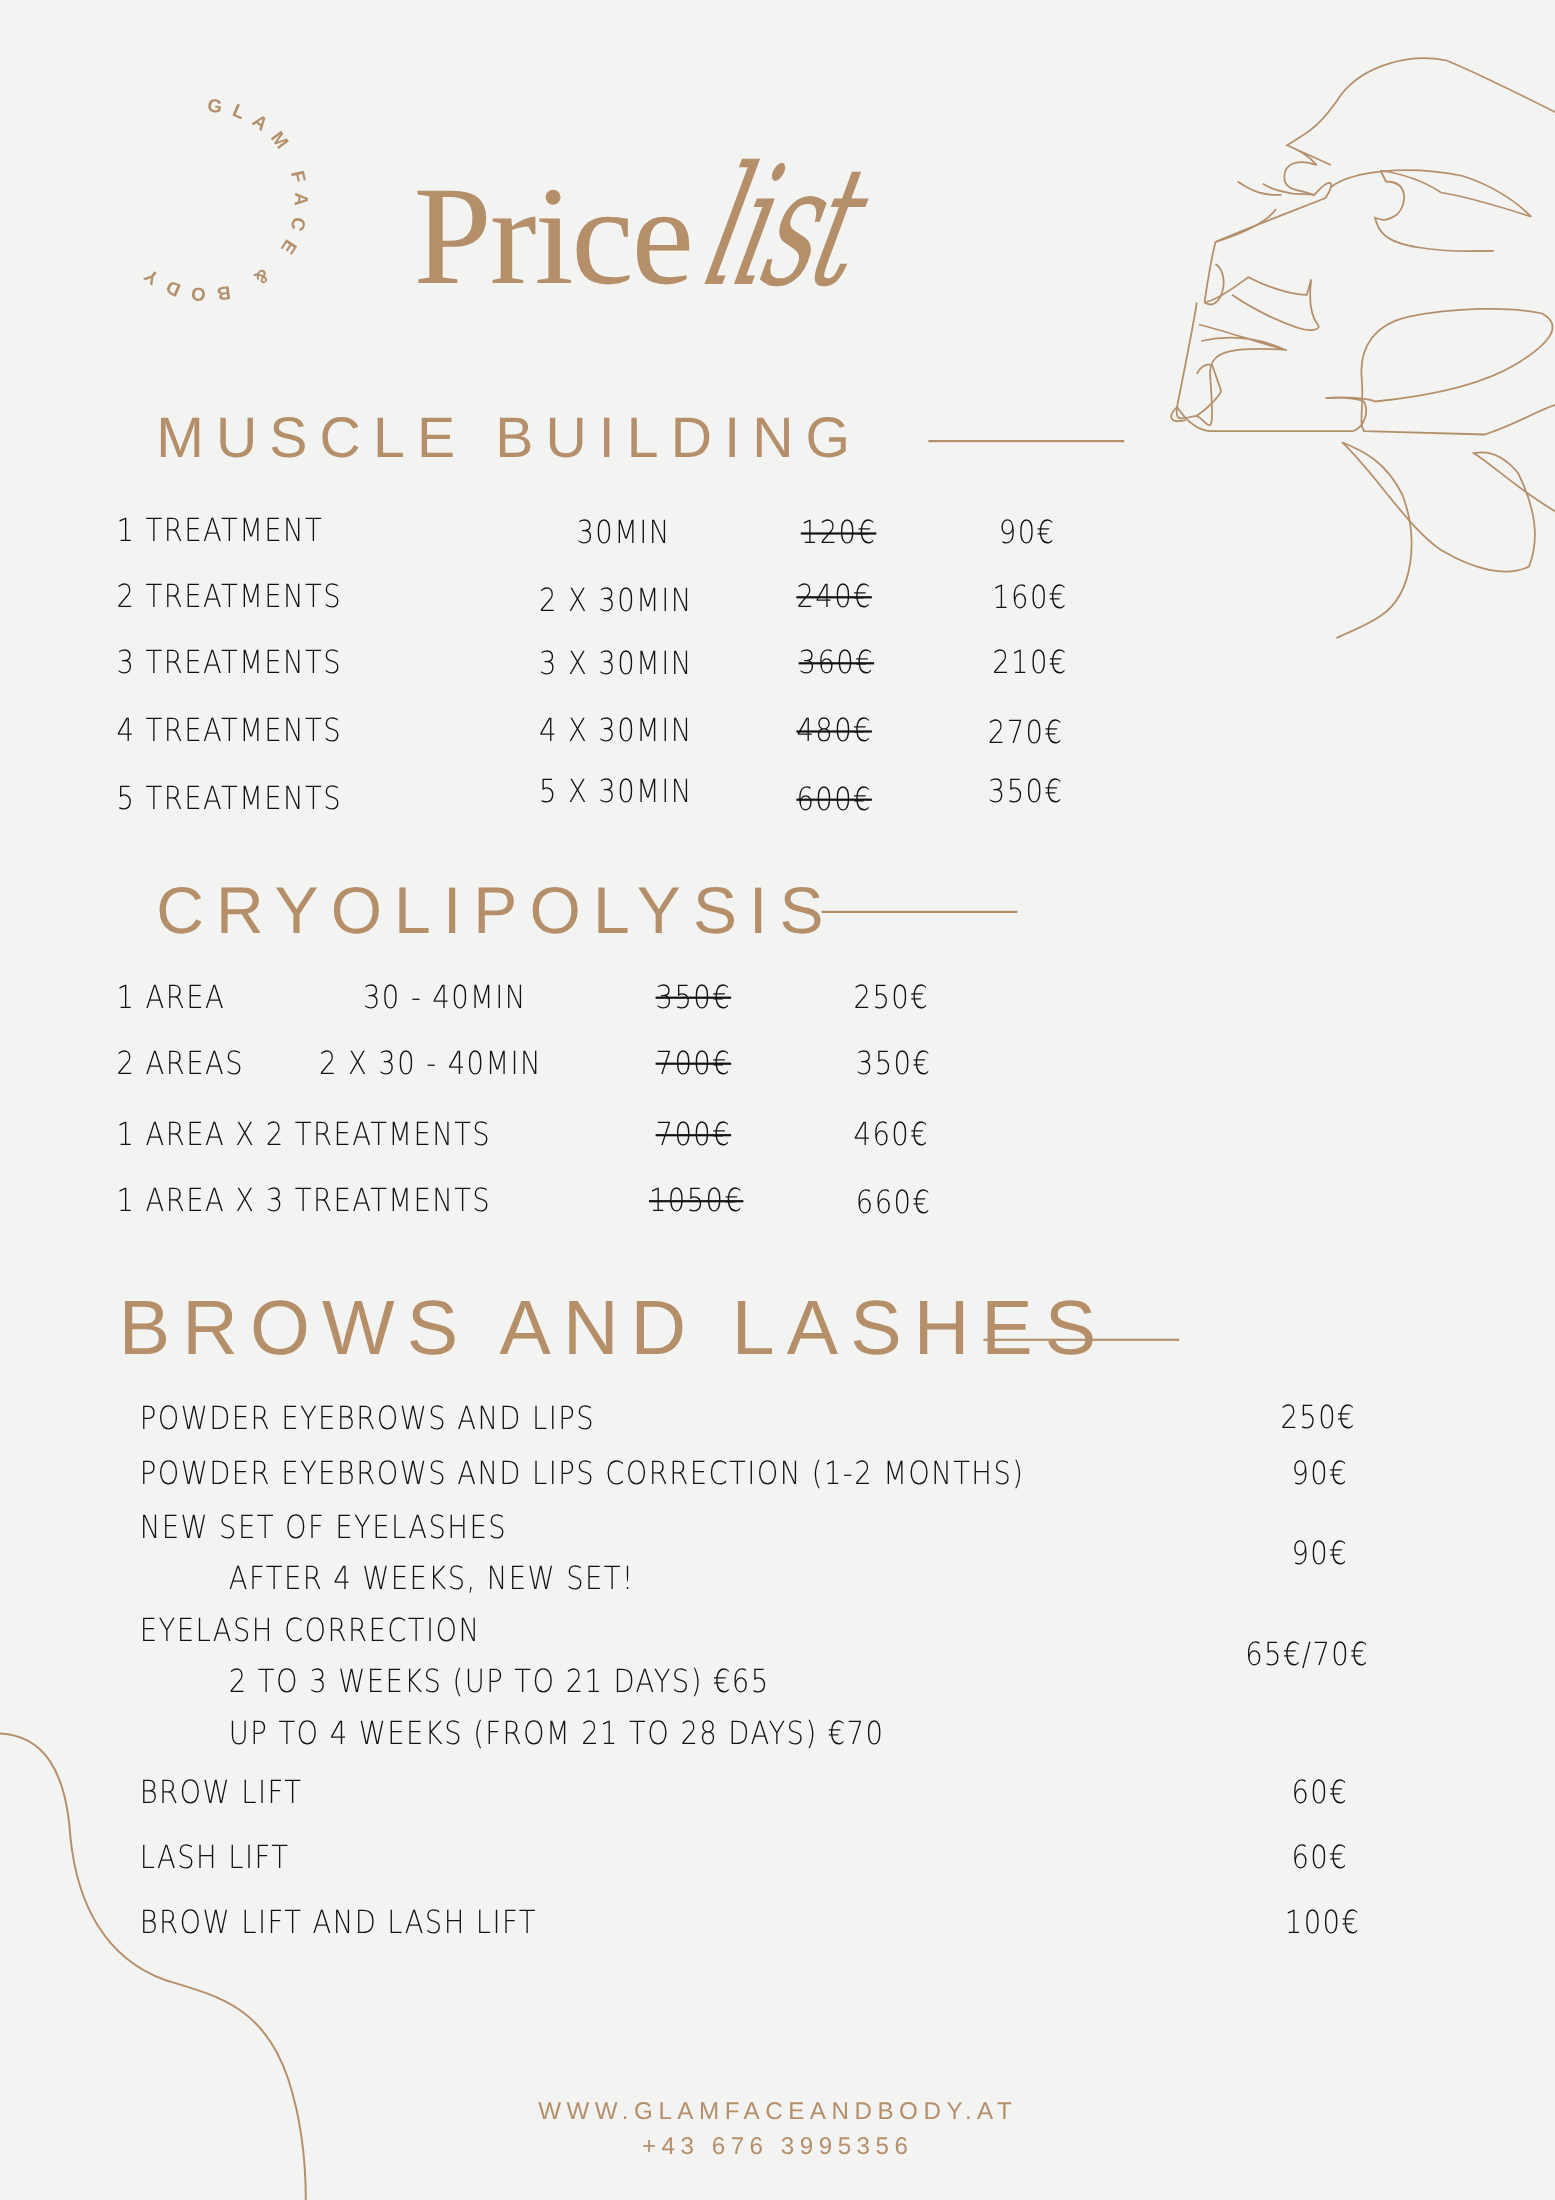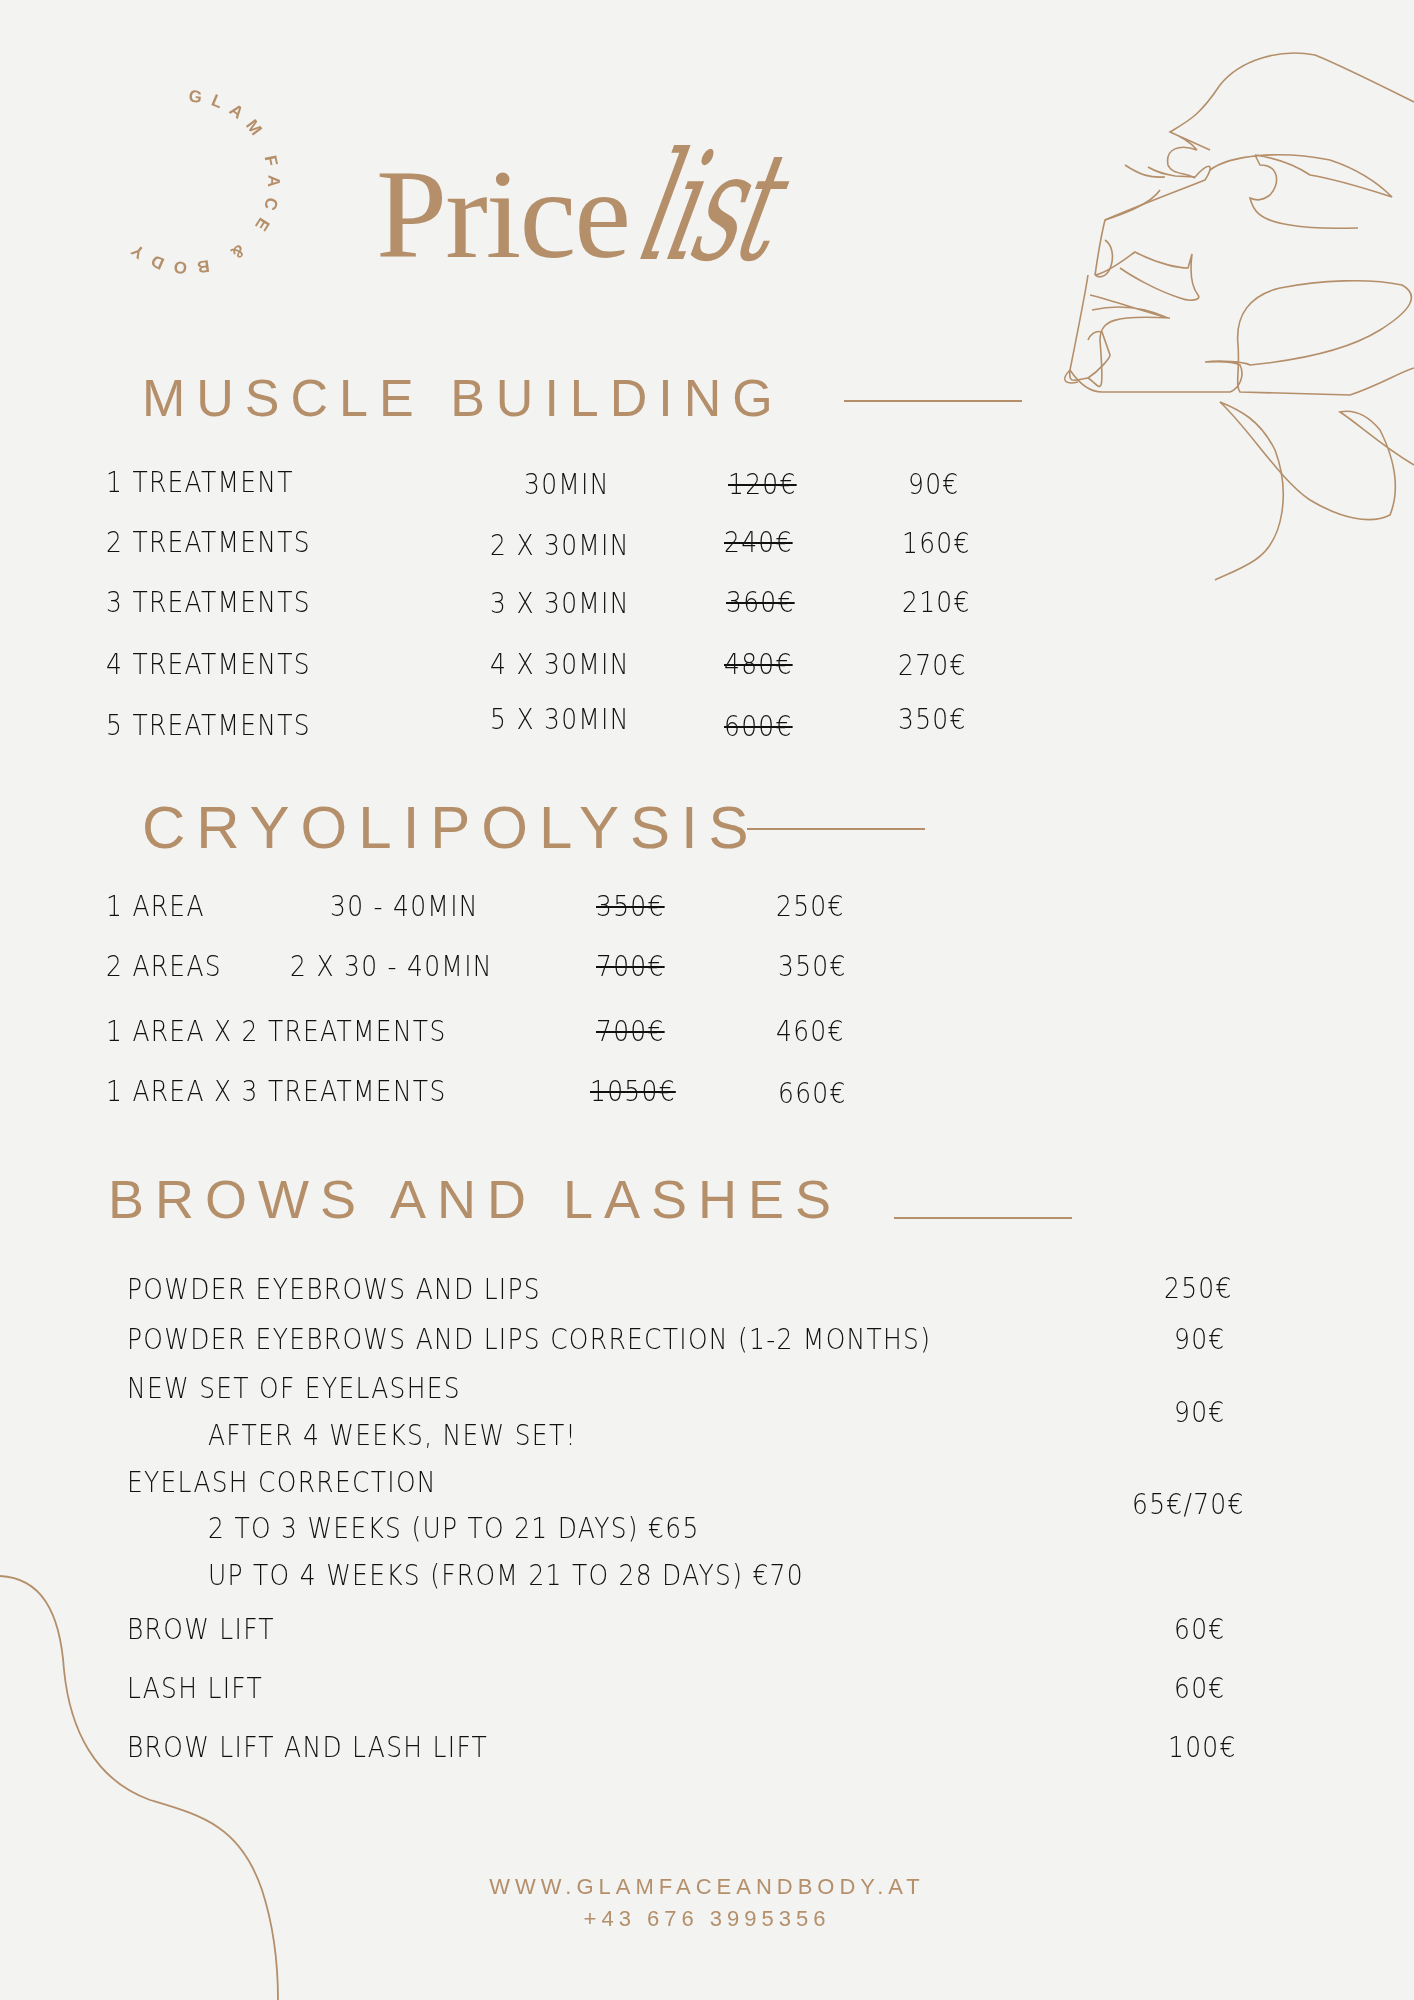--- a/index.html
+++ b/index.html
@@ -44,21 +44,21 @@
     font-family: "DejaVu Sans", sans-serif;
     font-weight: 300; font-size: 29px; line-height: 1;
     letter-spacing: 1.5px; white-space: nowrap; color: #111;
     transform: scaleX(0.86); transform-origin: left center;
   }
   .strike { text-decoration: line-through; text-decoration-thickness: 2px; }
 
   .footer-line {
     left: 0; width: 1414px; text-align: center;
     font-family: "Liberation Sans", sans-serif;
-    color: #b48f6a; font-size: 22px; letter-spacing: 5px;
+    color: #b48f6a; font-size: 22px; letter-spacing: 5px; margin-top: 32px;
   }
 </style>
 </head>
 <body>
 
 <svg class="deco" style="left:1040px;top:40px" width="374" height="900" viewBox="0 0 374 900" fill="none" stroke="#b48f6a" stroke-width="1.6">
   <path d="M374 62 C340 45 300 25 275 15 C240 8 200 20 180 45 C160 75 150 80 130 92 L170 110 M130 92 C150 100 155 108 157 110 C140 104 125 108 128 125 C132 135 145 132 155 138"></path>
   <path d="M85 125 C100 135 110 138 125 137 M108 127 C118 133 125 134 135 136 L155 137 C170 120 175 125 165 140 C140 150 100 165 65 180 C60 200 58 215 55 235"></path>
   <path d="M170 130 C190 115 240 110 290 120 C320 130 340 145 352 157 C330 150 300 140 270 135 C255 125 235 118 215 115"></path>
   <path d="M215 115 L220 125 C240 125 240 145 230 155 C220 162 215 160 210 158 C213 170 218 180 250 185 C280 190 300 188 318 188"></path>
@@ -144,21 +144,21 @@
     <div class="abs cell strike" style="left:596px;top:1017px;">700€</div>
     <div class="abs cell" style="left:776px;top:1017px;">460€</div>
   </div>
   <div>
     <div class="abs cell" style="left:106px;top:1077px;">1 AREA X 3 TREATMENTS</div>
     <div class="abs cell strike" style="left:590px;top:1077px;">1050€</div>
     <div class="abs cell" style="left:778px;top:1079px;">660€</div>
   </div>
 </div>
 
-<div class="abs section-title" style="left:108px;top:1172px;font-size:54px;">BROWS AND LASHES</div>
+<div class="abs section-title" style="left:108px;top:1172px;font-size:70px;">BROWS AND LASHES</div>
 <div class="abs rule" style="left:894px;top:1217px;width:178px;"></div>
 
 <div>
   <div>
     <div class="abs cell" style="left:127px;top:1275px;">POWDER EYEBROWS AND LIPS</div>
     <div class="abs cell" style="left:1164px;top:1274px;">250€</div>
   </div>
   <div>
     <div class="abs cell" style="left:127px;top:1325px;">POWDER EYEBROWS AND LIPS CORRECTION (1-2 MONTHS)</div>
     <div class="abs cell" style="left:1174px;top:1325px;">90€</div>

